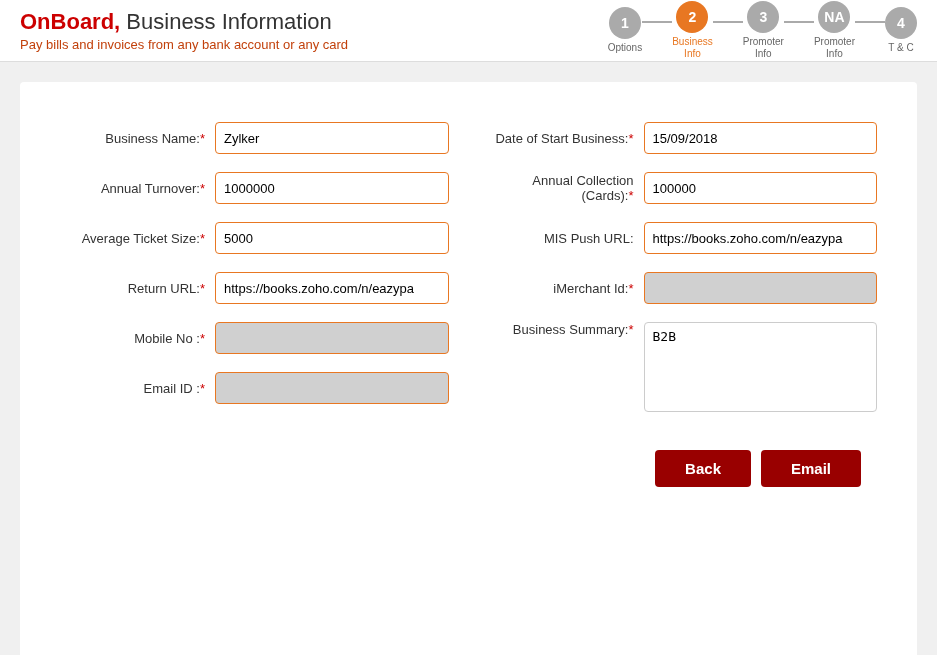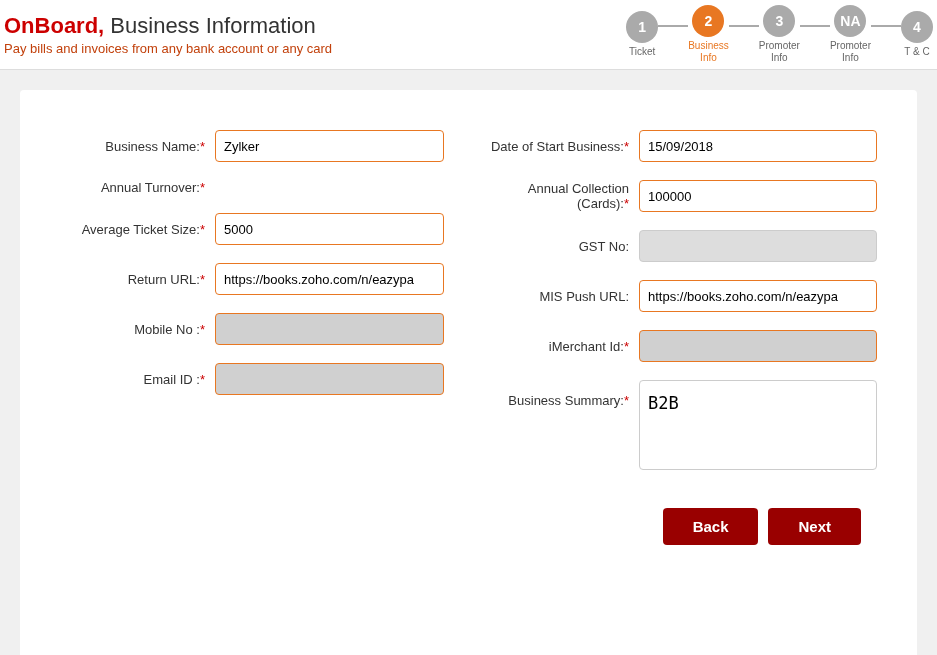--- a/index.html
+++ b/index.html
@@ -4,23 +4,23 @@
   <style>
     * { box-sizing: border-box; margin: 0; padding: 0; }
     body { font-family: Arial, sans-serif; background: #f0f0f0; width: 937px; height: 655px; overflow: hidden; }
 
     
     .header {
       background: white;
       display: flex;
       align-items: center;
       justify-content: space-between;
-      padding: 10px 4px;
+      padding: 10px 20px;
       border-bottom: 1px solid #ddd;
-      height: 70px;
+      height: 62px;
     }
     .header-left {}
     .app-title {
       font-size: 22px;
       color: #333;
     }
     .app-title span.on-board {
       color: #cc0000;
       font-weight: bold;
     }
@@ -120,22 +120,22 @@
     }
     .form-input.no-border {
       border-color: #ccc;
       background: #ddd;
     }
 
     .form-textarea {
       flex: 1;
       border: 1px solid #ccc;
       border-radius: 4px;
-      padding: 12px 8px;
-      font-size: 17px;
+      padding: 6px 8px;
+      font-size: 13px;
       outline: none;
       resize: none;
       height: 90px;
     }
 
     
     .button-row {
       display: flex;
       justify-content: flex-end;
       gap: 10px;
@@ -161,21 +161,21 @@
   <div class="header-left">
     <div class="app-title">
       <span class="on-board">OnBoard,</span><span> Business Information</span>
     </div>
     <div class="app-subtitle">Pay bills and invoices from any bank account or any card</div>
   </div>
 
   <div class="stepper" id="stepper-container">
   <div class="step">
         <div class="step-circle inactive">1</div>
-        <div class="step-label inactive" style="white-space: pre-line;">Ticket</div>
+        <div class="step-label inactive" style="white-space: pre-line;">Options</div>
       </div>
       <div class="step-connector"></div>
       <div class="step">
         <div class="step-circle active">2</div>
         <div class="step-label active" style="white-space: pre-line;">Business
 Info</div>
       </div>
       <div class="step-connector"></div>
       <div class="step">
         <div class="step-circle inactive">3</div>
@@ -198,20 +198,21 @@
 
 <div class="main-content">
   <div class="form-section">
     <div class="form-column" id="left-column">
     <div class="form-row">
           <label class="form-label">Business Name:<span class="required">*</span></label>
           <input type="text" class="form-input" value="Zylker" style="">
         </div>
         <div class="form-row">
           <label class="form-label">Annual Turnover:<span class="required">*</span></label>
+          <input type="text" class="form-input" value="1000000" style="">
         </div>
         <div class="form-row">
           <label class="form-label">Average Ticket Size:<span class="required">*</span></label>
           <input type="text" class="form-input" value="5000" style="">
         </div>
         <div class="form-row">
           <label class="form-label">Return URL:<span class="required">*</span></label>
           <input type="text" class="form-input" value="https://books.zoho.com/n/eazypa" style="">
         </div>
         <div class="form-row">
@@ -226,35 +227,31 @@
     <div class="form-column" id="right-column">
     <div class="form-row">
           <label class="form-label">Date of Start Business:<span class="required">*</span></label>
           <input type="text" class="form-input" value="15/09/2018" style="">
         </div>
         <div class="form-row">
           <label class="form-label">Annual Collection (Cards):<span class="required">*</span></label>
           <input type="text" class="form-input" value="100000" style="">
         </div>
         <div class="form-row">
-          <label class="form-label">GST No:</label>
-          <input type="text" class="form-input no-border" style="">
-        </div>
-        <div class="form-row">
           <label class="form-label">MIS Push URL:</label>
           <input type="text" class="form-input" value="https://books.zoho.com/n/eazypa" style="">
         </div>
         <div class="form-row">
           <label class="form-label">iMerchant Id:<span class="required">*</span></label>
           <input type="text" class="form-input blurred" style="">
         </div>
         <div class="form-row" style="align-items: flex-start;">
-          <label class="form-label" style="margin-top: 13px;">Business Summary:<span class="required">*</span></label>
+          <label class="form-label" style="margin-top: 0;">Business Summary:<span class="required">*</span></label>
           <textarea class="form-textarea" style="">B2B</textarea>
         </div>
       </div>
   </div>
 
   <div class="button-row">
     <button class="btn btn-back">Back</button>
-    <button class="btn btn-next">Next</button>
+    <button class="btn btn-next">Email</button>
   </div>
 </div>
 
 </body></html>

